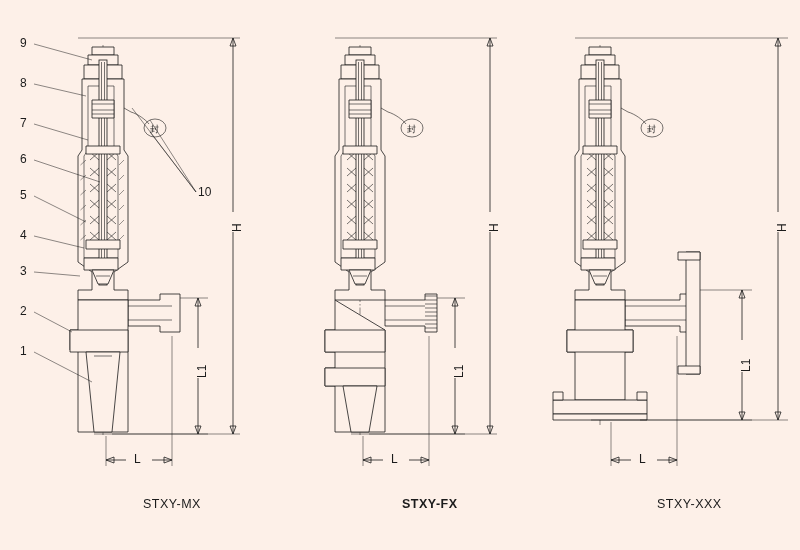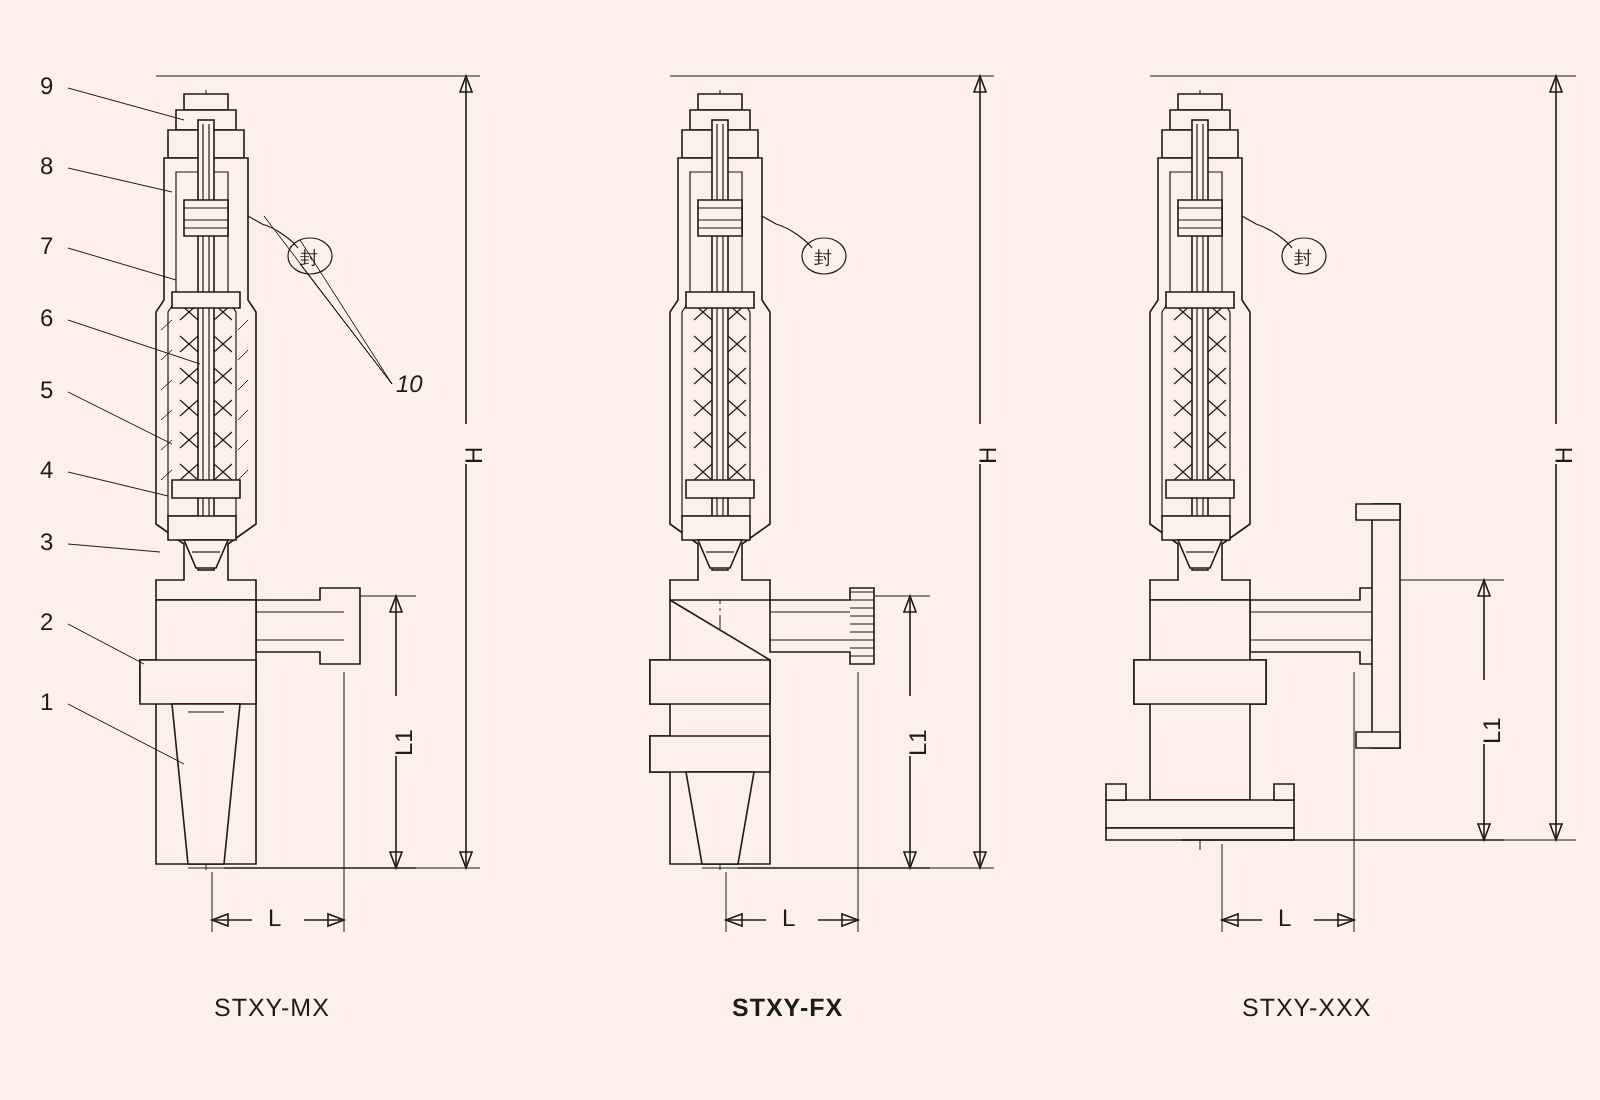--- a/index.html
+++ b/index.html
@@ -25,20 +25,21 @@
     top: 0;
     width: 800px;
     height: 550px;
   }
   .cap {
     position: absolute;
     font-size: 12.5px;
     color: #1b1b1b;
     letter-spacing: 0.5px;
     white-space: nowrap;
+    margin-left: 36px;
   }
   .lead-num {
     position: absolute;
     font-size: 12px;
     color: #1b1b1b;
     white-space: nowrap;
   }
   .dim-label {
     position: absolute;
     font-size: 12px;
@@ -309,21 +310,21 @@
 
   <div class="lead-num" style="left:20px; top:36px;">9</div>
   <div class="lead-num" style="left:20px; top:76px;">8</div>
   <div class="lead-num" style="left:20px; top:116px;">7</div>
   <div class="lead-num" style="left:20px; top:152px;">6</div>
   <div class="lead-num" style="left:20px; top:188px;">5</div>
   <div class="lead-num" style="left:20px; top:228px;">4</div>
   <div class="lead-num" style="left:20px; top:264px;">3</div>
   <div class="lead-num" style="left:20px; top:304px;">2</div>
   <div class="lead-num" style="left:20px; top:344px;">1</div>
-  <div class="lead-num" style="left:198px; top:185px;font-style:italic;">10</div>
+  <div class="lead-num" style="left:198px; top:185px;">10</div>
 
   <div class="seal-char" style="left:150px; top:123px;">封</div>
   <div class="seal-char" style="left:407px; top:123px;">封</div>
   <div class="seal-char" style="left:647px; top:123px;">封</div>
 
   <div class="dim-label vert" style="left:230px; top:232px;">H</div>
   <div class="dim-label vert" style="left:195px; top:378px;">L1</div>
   <div class="dim-label" style="left:134px; top:452px;">L</div>
 
   <div class="dim-label vert" style="left:487px; top:232px;">H</div>

